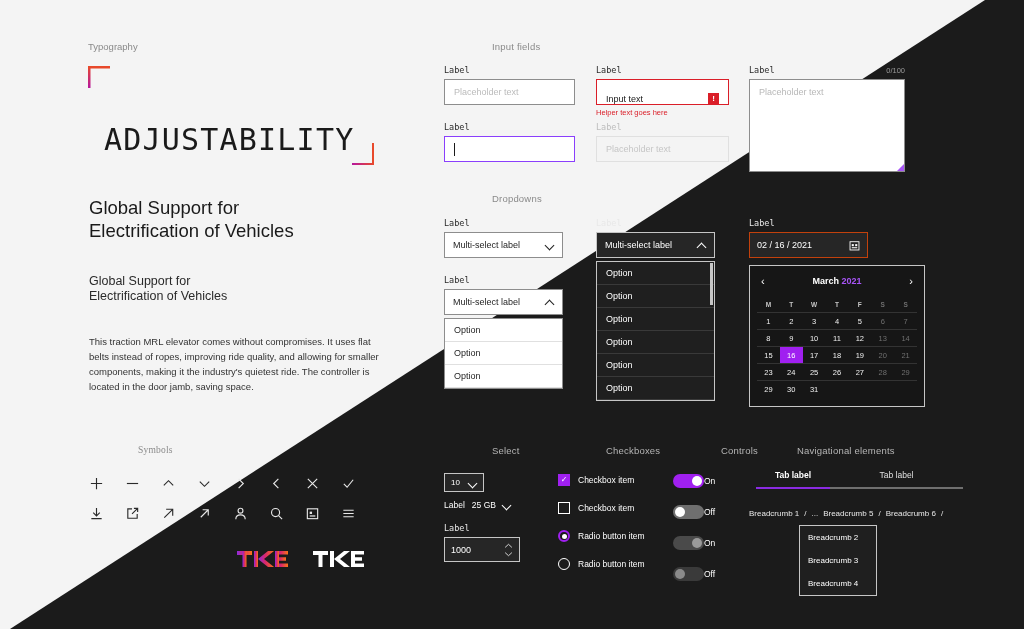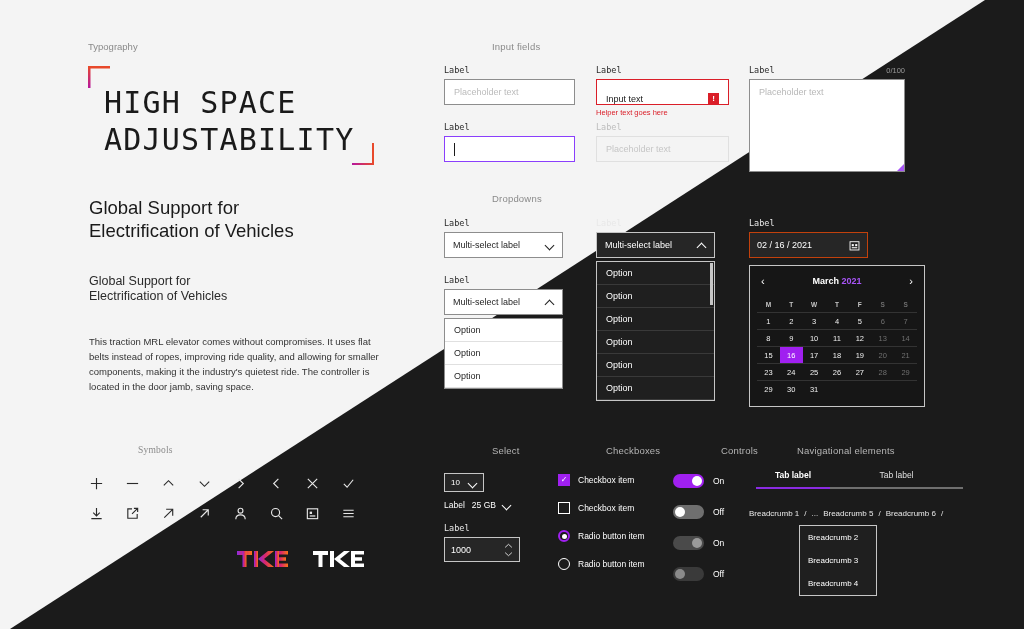--- a/index.html
+++ b/index.html
@@ -161,21 +161,21 @@
 
   .cb-row { display: flex; align-items: center; gap: 8px; margin-bottom: 16px; }
   .cb-box { width: 12px; height: 12px; border: 1px solid #fff; }
   .cb-box.on { background: #a020f0; border-color: #a020f0; display: flex; align-items: center; justify-content: center; }
   .cb-check { color: #fff; font-size: 8px; line-height: 1; }
   .rd { width: 12px; height: 12px; border: 1px solid #fff; border-radius: 50%; }
   .rd.on { border: 2px solid #a020f0; display: flex; align-items: center; justify-content: center; }
   .rd-dot { width: 5px; height: 5px; border-radius: 50%; background: #fff; }
   .cb-text { font-size: 8.5px; color: #fff; }
 
-  .tg-row { display: flex; align-items: center; gap: 9px; margin-bottom: 17px; }
+  .tg-row { display: flex; align-items: center; margin-bottom: 17px; }
   .tg { width: 31px; height: 14px; border-radius: 7px; position: relative; }
   .tg-knob { position: absolute; top: 2px; width: 10px; height: 10px; border-radius: 50%; background: #fff; }
   .tg.on { background: #a020f0; } .tg.on .tg-knob { right: 2px; }
   .tg.off { background: #6f6f6f; } .tg.off .tg-knob { left: 2px; }
   .tg.dis-on { background: #4a4a4a; } .tg.dis-on .tg-knob { right: 2px; background: #9a9a9a; }
   .tg.dis-off { background: #3a3a3a; } .tg.dis-off .tg-knob { left: 2px; background: #8a8a8a; }
   .tg-lbl { font-size: 8.5px; color: #fff; }
 
   
   .tabs { display: flex; }
@@ -194,21 +194,20 @@
 <div id="dark-layer" data-name="diagonal-dark-overlay"></div>
 
 <div id="content">
 
   <div class="abs" style="left:88px; top:41px;" data-name="typography-section-label">Typography</div>
   <style>[data-name="typography-section-label"]{font-size:9.5px;color:#8a8a8a;}</style>
 
   <div class="abs" style="left:88px; top:66px; width:300px; height:110px;" data-name="display-headline-block">
     <div class="bracket-grad-tl" style="left:0; top:0;" data-name="bracket-top-left-icon"></div>
     <div class="bracket-grad-br" style="left:264px; top:77px;" data-name="bracket-bottom-right-icon"></div>
-    <div class="mono-head" style="position:absolute; left:16px; top:18px;" data-name="display-headline-line1">HIGH SPACE</div>
     <div class="mono-head" style="position:absolute; left:16px; top:55px;" data-name="display-headline-line2">ADJUSTABILITY</div>
   </div>
 
   <div class="abs h2-title" style="left:89px; top:196px;" data-name="heading-line1">Global Support for</div>
   <div class="abs h2-title" style="left:89px; top:219px;" data-name="heading-line2">Electrification of Vehicles</div>
 
   <div class="abs h3-title" style="left:89px; top:273px;" data-name="subheading-line1">Global Support for</div>
   <div class="abs h3-title" style="left:89px; top:288px;" data-name="subheading-line2">Electrification of Vehicles</div>
 
   <div class="abs body-copy" style="left:89px; top:334px;" data-name="body-paragraph">This traction MRL elevator comes without compromises. It uses flat belts instead of ropes, improving ride quality, and allowing for smaller components, making it the industry's quietest ride. The controller is located in the door jamb, saving space.</div>

